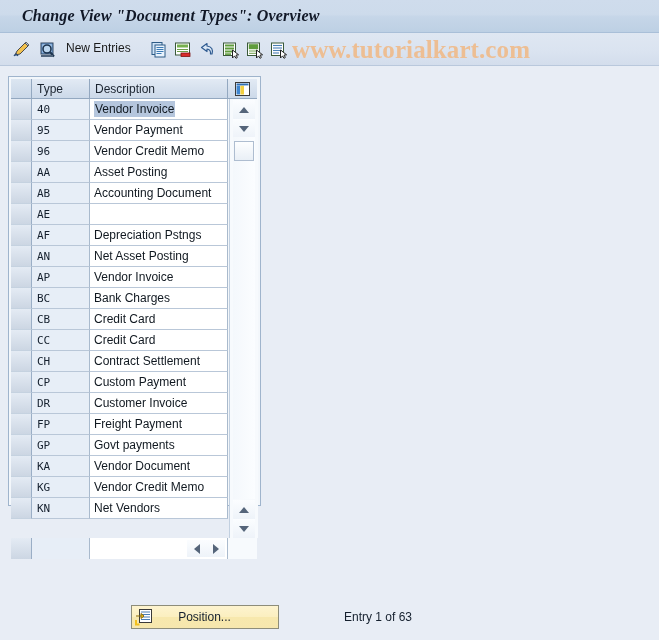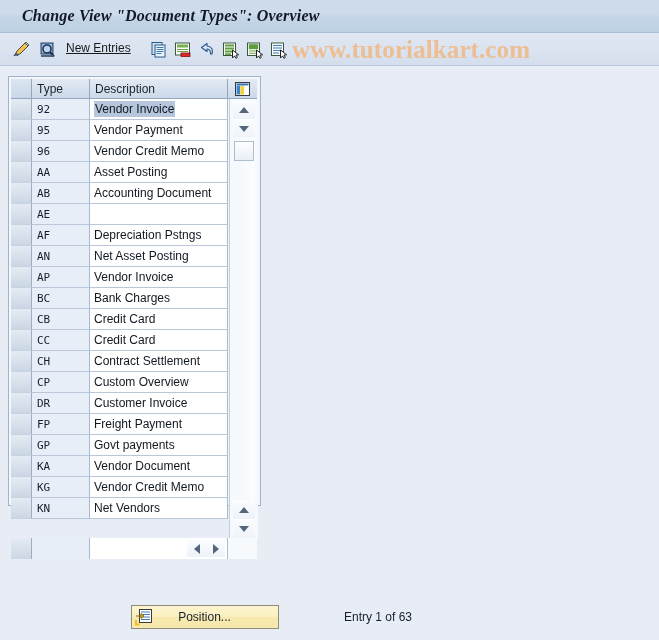--- a/index.html
+++ b/index.html
@@ -363,21 +363,21 @@
   <div class="tb-item" style="left:36px; width:22px;">
     <svg width="19" height="19" viewBox="0 0 19 19">
       <rect x="3" y="3" width="12" height="11" fill="#6f9fd8" stroke="#32465e" stroke-width="1"></rect>
       <rect x="4.5" y="4.5" width="9" height="8" fill="#bcd6ef"></rect>
       <circle cx="9" cy="9" r="4" fill="none" stroke="#1e3550" stroke-width="1.6"></circle>
       <line x1="12" y1="12" x2="16" y2="16.5" stroke="#1e3550" stroke-width="2"></line>
       <rect x="3" y="15" width="12" height="2" fill="#51657d"></rect>
     </svg>
   </div>
 
-  <div class="tb-label" style="left:66px;text-decoration:underline;">New Entries</div>
+  <div class="tb-label" style="left:66px;">New Entries</div>
 
   <div class="tb-item" style="left:148px; width:22px;">
     <svg width="18" height="18" viewBox="0 0 18 18">
       <rect x="2" y="1.5" width="10" height="12" fill="#cfe3f7" stroke="#2d5b86" stroke-width="1"></rect>
       <rect x="5" y="4" width="10" height="12" fill="#e9f3fd" stroke="#2d5b86" stroke-width="1"></rect>
       <g stroke="#3b7ab5" stroke-width="1">
         <line x1="6.5" y1="6.5" x2="13.5" y2="6.5"></line>
         <line x1="6.5" y1="8.5" x2="13.5" y2="8.5"></line>
         <line x1="6.5" y1="10.5" x2="13.5" y2="10.5"></line>
         <line x1="6.5" y1="12.5" x2="11.5" y2="12.5"></line>
@@ -458,21 +458,21 @@
           <rect x="1.5" y="3.8" width="3.6" height="8.7" fill="#3f86d0"></rect>
           <rect x="5.4" y="3.8" width="3.6" height="8.7" fill="#f2cf3f"></rect>
           <rect x="9.3" y="3.8" width="4.2" height="8.7" fill="#ffffff"></rect>
         </svg>
       </div>
     </div>
 
     <div class="rows" id="rows-container">
         <div class="row">
           <div class="cell-sel"></div>
-          <div class="cell-type">92</div>
+          <div class="cell-type">40</div>
           <div class="cell-desc">
             <span class="sel-text">Vendor Invoice</span>
           </div>
         </div>
         <div class="row">
           <div class="cell-sel"></div>
           <div class="cell-type">95</div>
           <div class="cell-desc">Vendor Payment</div>
         </div>
         <div class="row">
@@ -526,21 +526,21 @@
           <div class="cell-desc">Credit Card</div>
         </div>
         <div class="row">
           <div class="cell-sel"></div>
           <div class="cell-type">CH</div>
           <div class="cell-desc">Contract Settlement</div>
         </div>
         <div class="row">
           <div class="cell-sel"></div>
           <div class="cell-type">CP</div>
-          <div class="cell-desc">Custom Overview</div>
+          <div class="cell-desc">Custom Payment</div>
         </div>
         <div class="row">
           <div class="cell-sel"></div>
           <div class="cell-type">DR</div>
           <div class="cell-desc">Customer Invoice</div>
         </div>
         <div class="row">
           <div class="cell-sel"></div>
           <div class="cell-type">FP</div>
           <div class="cell-desc">Freight Payment</div>

